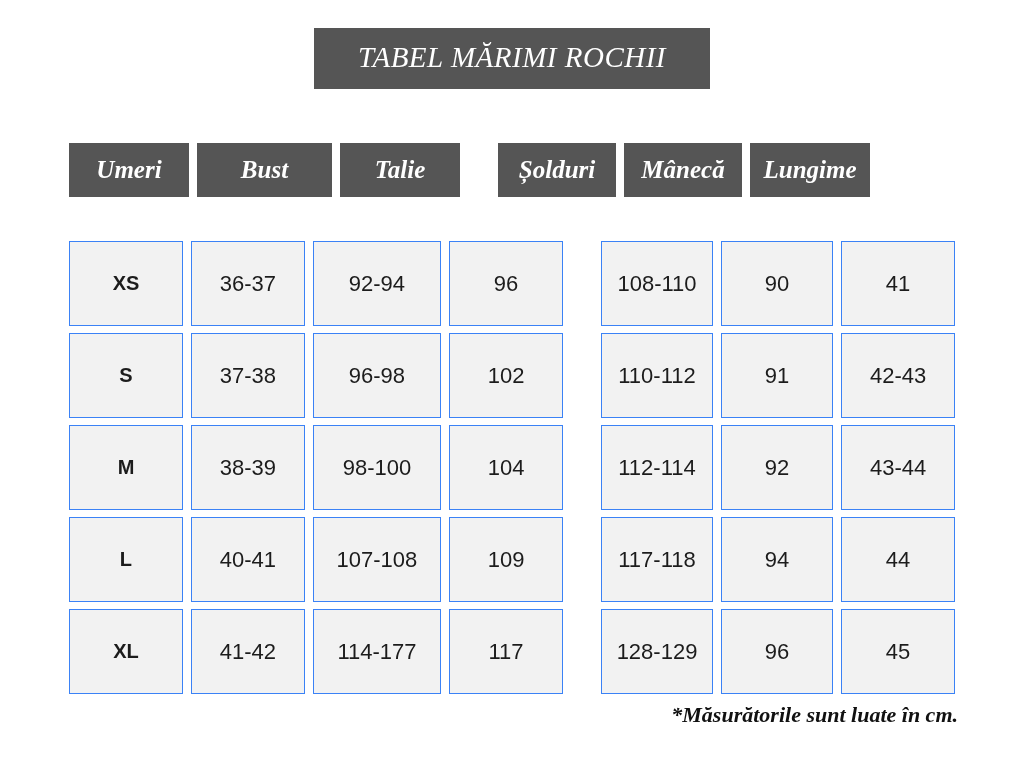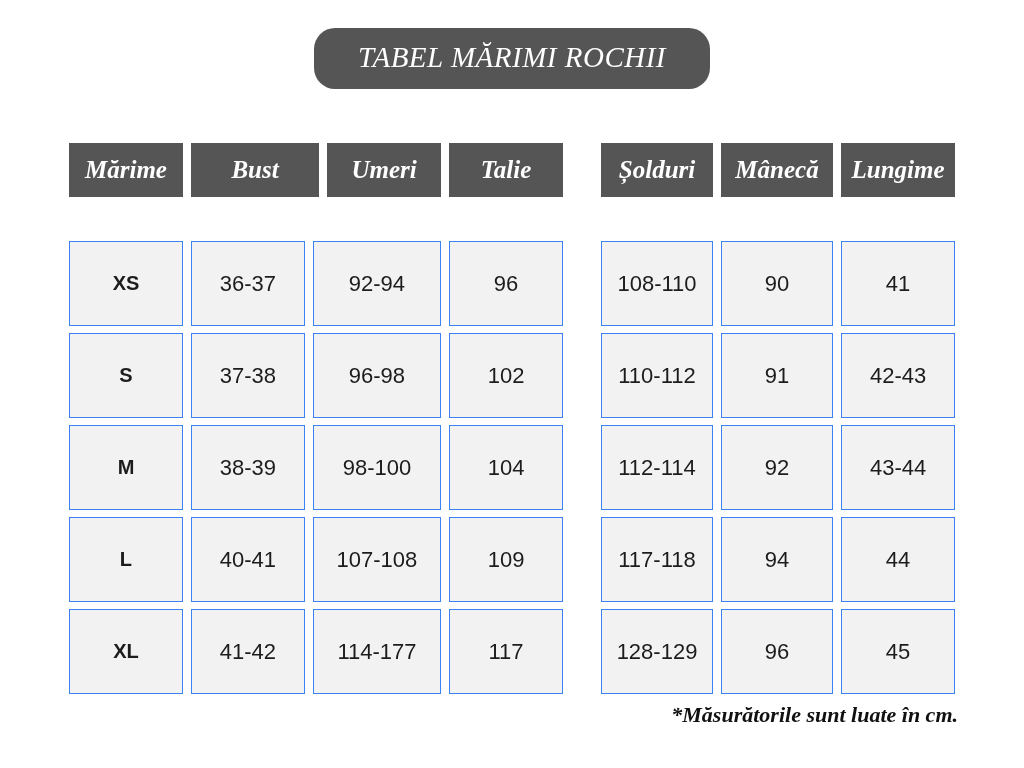--- a/index.html
+++ b/index.html
@@ -28,21 +28,20 @@
   }
   .title-banner {
     background: #555555;
     color: #ffffff;
     font-family: "Liberation Serif", serif;
     font-style: italic;
     font-size: 29px;
     letter-spacing: 0.5px;
     padding: 13px 44px 15px 44px;
     white-space: nowrap;
-    border-radius: 21px;
   }
 
   
   .table-area {
     margin: 0 auto;
     padding: 0 0;
     width: 886px;
   }
 
   .header-row {
@@ -118,23 +117,22 @@
 
 <div class="page">
 
   <div class="title-wrap">
     <div class="title-banner">TABEL MĂRIMI ROCHII</div>
   </div>
 
   <div class="table-area">
 
     <div class="header-row">
-      <div class="header-cell c0">Mărime</div>
+      <div class="header-cell c1">Umeri</div>
       <div class="header-cell c2">Bust</div>
-      <div class="header-cell c1">Umeri</div>
       <div class="header-cell c3">Talie</div>
       <div class="header-cell c4">Șolduri</div>
       <div class="header-cell c5">Mânecă</div>
       <div class="header-cell c6">Lungime</div>
     </div>
 
     <div class="body-rows">
 
       <div class="data-row">
         <div class="data-cell size-col c0">XS</div>

